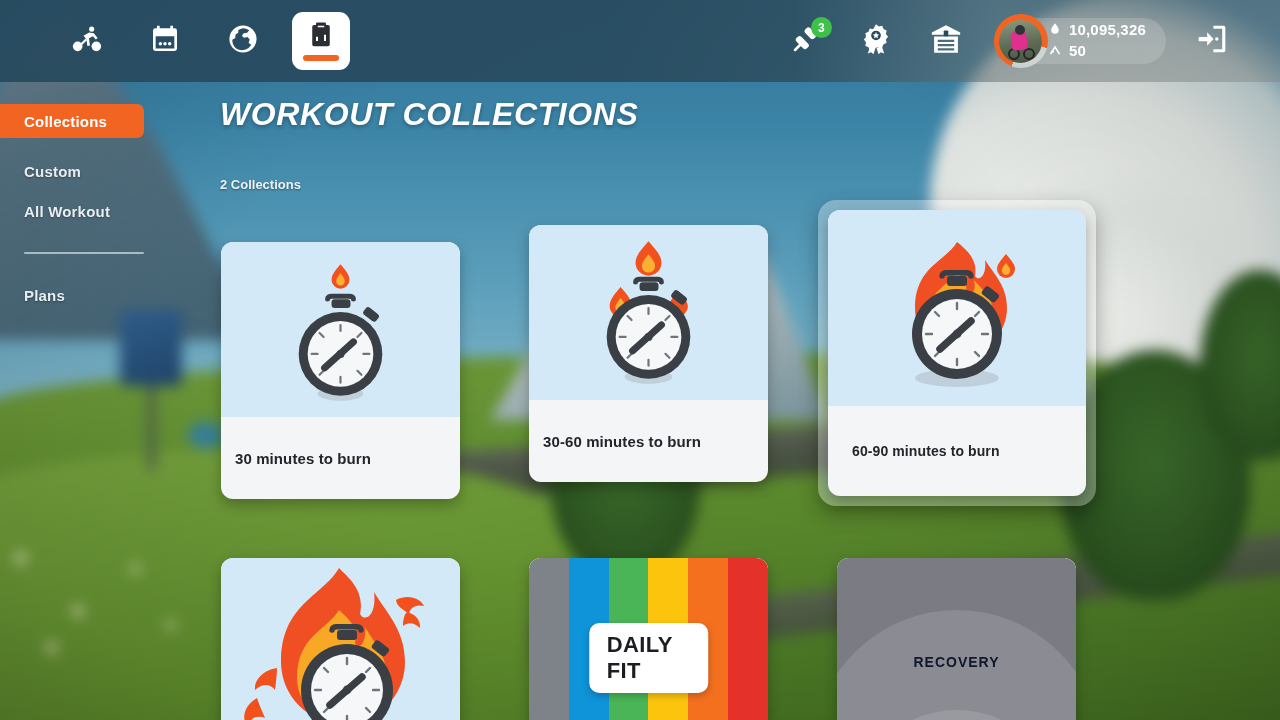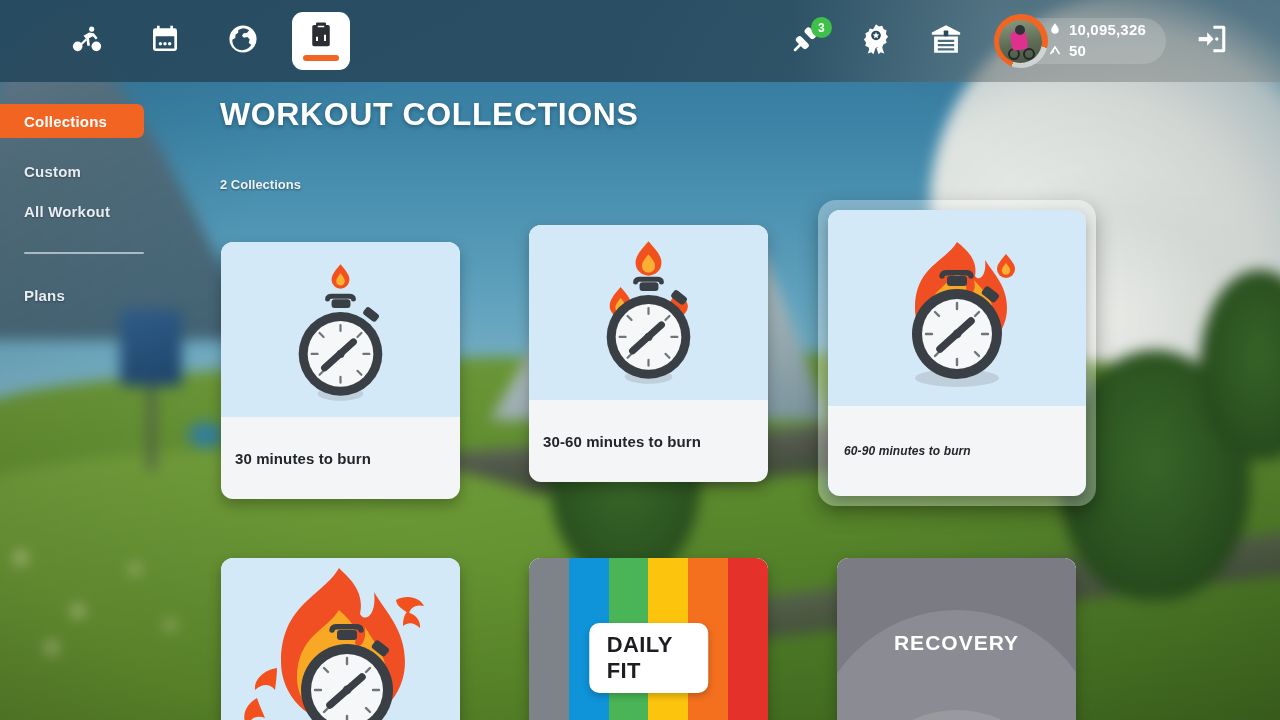--- a/index.html
+++ b/index.html
@@ -198,20 +198,21 @@
     width: 120px; height: 2px; background: rgba(255,255,255,0.55);
     margin: 24px 0 24px 24px; border-radius: 1px;
   }
 
   
   .main { position: absolute; left: 220px; top: 96px; right: 0; bottom: 0; z-index: 5; }
   .page-title {
     color: #ffffff; font-size: 32px; font-weight: bold;
     letter-spacing: 0.6px; text-transform: uppercase;
     text-shadow: 0 2px 4px rgba(0,0,0,0.30);
+    font-style: italic;
   }
   .page-sub {
     color: #eef3f6; font-size: 13px; font-weight: bold; margin-top: 44px;
     text-shadow: 0 1px 2px rgba(0,0,0,0.4);
   }
 
   .grid { position: relative; margin-top: 22px; }
   .card-slot { position: absolute; }
 
   .card {
@@ -232,21 +233,21 @@
   
   .card-slot.selected {
     padding: 10px; border-radius: 18px;
     background: rgba(255,255,255,0.30);
     box-shadow: 0 8px 20px rgba(0,0,0,0.30);
   }
   .card-slot.selected .card {
     width: 258px; height: 286px; border-radius: 12px;
   }
   .card-slot.selected .card-art { height: 196px; }
-  .card-slot.selected .card-label { font-size: 12px; padding: 0 16px; font-style: italic; }
+  .card-slot.selected .card-label { font-size: 14px; padding: 0 24px; }
 
   
   .card.tall { height: 200px; }
   .card.tall .card-art { height: 200px; }
 
   
   .sw { position: relative; width: 100%; height: 100%; }
   .sw svg { position: absolute; left: 0; top: 0; width: 100%; height: 100%; }
 
   
@@ -268,22 +269,22 @@
     position: absolute; left: 50%; top: 52px; transform: translateX(-50%);
     width: 290px; height: 290px; border-radius: 50%;
     background: rgba(255,255,255,0.13);
   }
   .recovery-ring2 {
     position: absolute; left: 50%; top: 152px; transform: translateX(-50%);
     width: 210px; height: 210px; border-radius: 50%;
     background: rgba(255,255,255,0.12);
   }
   .recovery-text {
-    position: absolute; left: 50%; top: 73px; transform: translateX(-50%);
-    color: #ffffff; font-size: 21px; font-weight: bold; letter-spacing: 1px;
+    position: absolute; left: 50%; top: 96px; transform: translateX(-50%);
+    color: #0f172a; font-size: 14px; font-weight: bold; letter-spacing: 1px;
     white-space: nowrap;
   }
 </style>
 </head>
 <body>
 
 <div id="app">
 
   <div class="bg-scene">
     <div class="bg-sky"></div>

